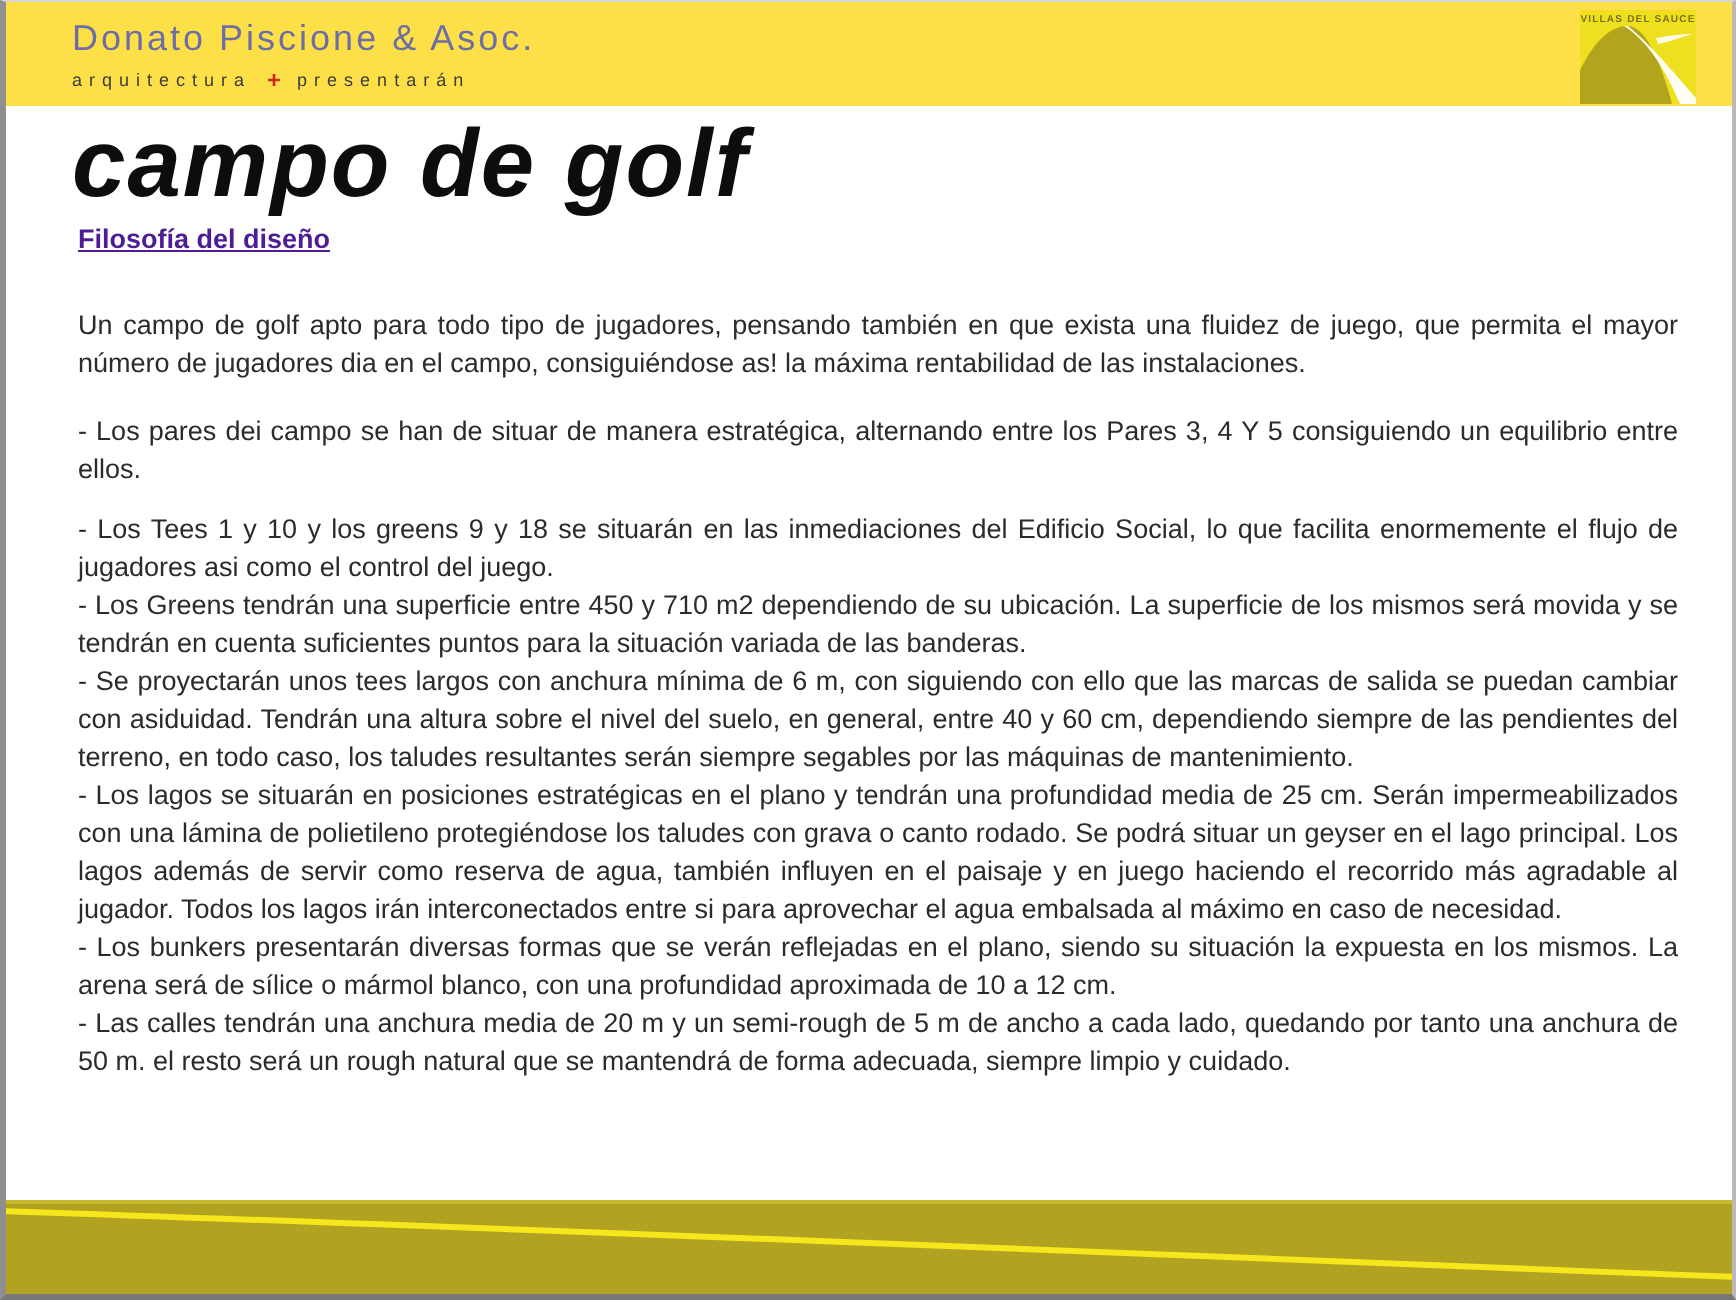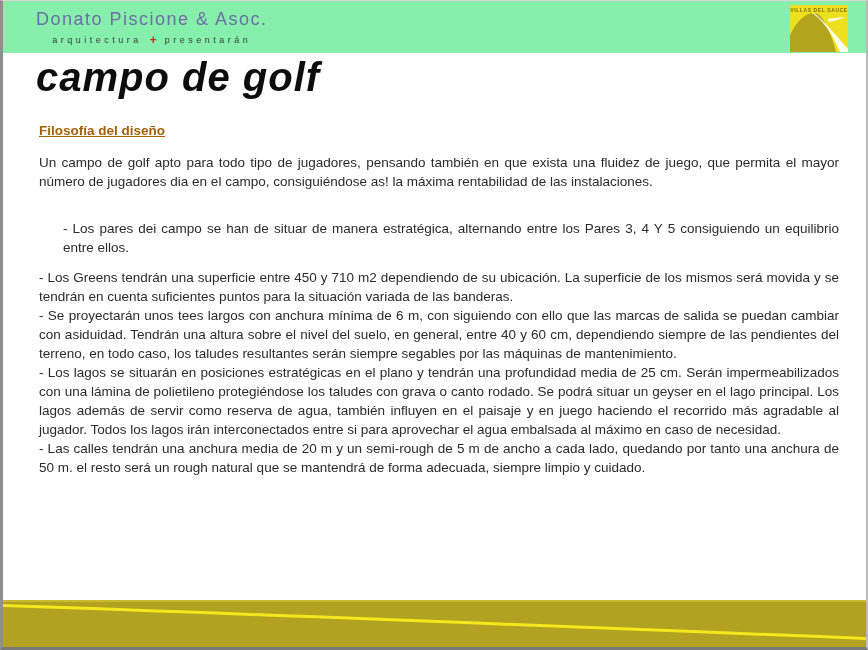--- a/index.html
+++ b/index.html
@@ -11,62 +11,62 @@
     border-left:3px solid #8f8f8f;
     border-right:2px solid #b9b9b9;
     border-bottom:3px solid #787878;
     border-top:1px solid #d6d6d6;
     overflow:hidden;
     font-family:"Liberation Sans", sans-serif;
   }
   
   .header-band {
     position:absolute; top:0; left:-3px; right:-2px; height:52px;
-    background:#86efac;
+    background:#fde047;
   }
   .company-block { position:absolute; top:8px; left:36px; }
   .company-name {
     font-size:18px; color:#6e6ea6; letter-spacing:1.5px;
     font-family:"Liberation Sans", sans-serif;
   }
   .company-tagline {
     margin-top:3px; font-size:9px; color:#3c3c3c; letter-spacing:3.5px;
-    display:flex; align-items:center; gap:8px;justify-content:center;
+    display:flex; align-items:center; gap:8px;
   }
   .plus-icon { color:#cc2a1e; font-size:12px; font-weight:bold; letter-spacing:0; }
   
   .villas-logo {
     position:absolute; top:4px; right:20px; width:58px; height:47px;
     background:#eee01e; overflow:hidden;
   }
   .villas-logo-text {
     position:absolute; top:2px; left:0; right:0; text-align:center;
     font-size:5px; font-weight:bold; color:#7a701c; letter-spacing:0.6px;
   }
   .villas-logo svg { position:absolute; left:0; top:0; }
   
   .page-title {
     position:absolute; top:54px; left:33px;
-    font-size:40px; font-weight:bold; font-style:italic;
+    font-size:48px; font-weight:bold; font-style:italic;
     color:#0d0d0d; letter-spacing:1px;
   }
   .section-heading {
-    position:absolute; top:122px; left:36px;
+    position:absolute; top:111px; left:36px;
     font-size:13.5px; font-weight:bold; text-decoration:underline;
-    color:#a16207;
+    color:#4c1d95;
   }
   
   .content {
     position:absolute; top:152px; left:36px; width:800px;
     font-size:13.5px; line-height:19px; color:#2b2b2b;
     text-align:justify;
   }
   .content p { margin:0; }
-  .content p.gap-lg { margin-bottom:28px; }
-  .content p.gap-md { margin-bottom:11px;margin-left:24px; }
+  .content p.gap-lg { margin-bottom:15px; }
+  .content p.gap-md { margin-bottom:11px; }
   
   .footer-band { position:absolute; left:-3px; right:-2px; bottom:0; height:47px; }
   .footer-band svg { display:block; }
 </style>
 </head>
 <body>
 
 <div class="page">
 
   <div class="header-band">
@@ -89,23 +89,25 @@
     </div>
   </div>
 
   <div class="page-title">campo de golf</div>
 
   <div class="section-heading">Filosofía del diseño</div>
 
   <div class="content">
     <p class="gap-lg">Un campo de golf apto para todo tipo de jugadores, pensando también en que exista una fluidez de juego, que permita el mayor número de jugadores dia en el campo, consiguiéndose as! la máxima rentabilidad de las instalaciones.</p>
     <p class="gap-md">- Los pares dei campo se han de situar de manera estratégica, alternando entre los Pares 3, 4 Y 5 consiguiendo un equilibrio entre ellos.</p>
+    <p>- Los Tees 1 y 10 y los greens 9 y 18 se situarán en las inmediaciones del Edificio Social, lo que facilita enormemente el flujo de jugadores asi como el control del juego.</p>
     <p>- Los Greens tendrán una superficie entre 450 y 710 m2 dependiendo de su ubicación. La superficie de los mismos será movida y se tendrán en cuenta suficientes puntos para la situación variada de las banderas.</p>
     <p>- Se proyectarán unos tees largos con anchura mínima de 6 m, con siguiendo con ello que las marcas de salida se puedan cambiar con asiduidad. Tendrán una altura sobre el nivel del suelo, en general, entre 40 y 60 cm, dependiendo siempre de las pendientes del terreno, en todo caso, los taludes resultantes serán siempre segables por las máquinas de mantenimiento.</p>
     <p>- Los lagos se situarán en posiciones estratégicas en el plano y tendrán una profundidad media de 25 cm. Serán impermeabilizados con una lámina de polietileno protegiéndose los taludes con grava o canto rodado. Se podrá situar un geyser en el lago principal. Los lagos además de servir como reserva de agua, también influyen en el paisaje y en juego haciendo el recorrido más agradable al jugador. Todos los lagos irán interconectados entre si para aprovechar el agua embalsada al máximo en caso de necesidad.</p>
+    <p>- Los bunkers presentarán diversas formas que se verán reflejadas en el plano, siendo su situación la expuesta en los mismos. La arena será de sílice o mármol blanco, con una profundidad aproximada de 10 a 12 cm.</p>
     <p>- Las calles tendrán una anchura media de 20 m y un semi-rough de 5 m de ancho a cada lado, quedando por tanto una anchura de 50 m. el resto será un rough natural que se mantendrá de forma adecuada, siempre limpio y cuidado.</p>
   </div>
 
   <div class="footer-band">
     <svg width="868" height="47" viewBox="0 0 868 47">
       <rect x="0" y="0" width="868" height="47" fill="#b1a221"></rect>
       <rect x="0" y="0" width="868" height="2" fill="#c9ba2c"></rect>
       <path d="M0,4 C240,12 560,25 868,37 L868,40 C560,28 240,15 0,7 Z" fill="#f6e71c"></path>
     </svg>
   </div>

